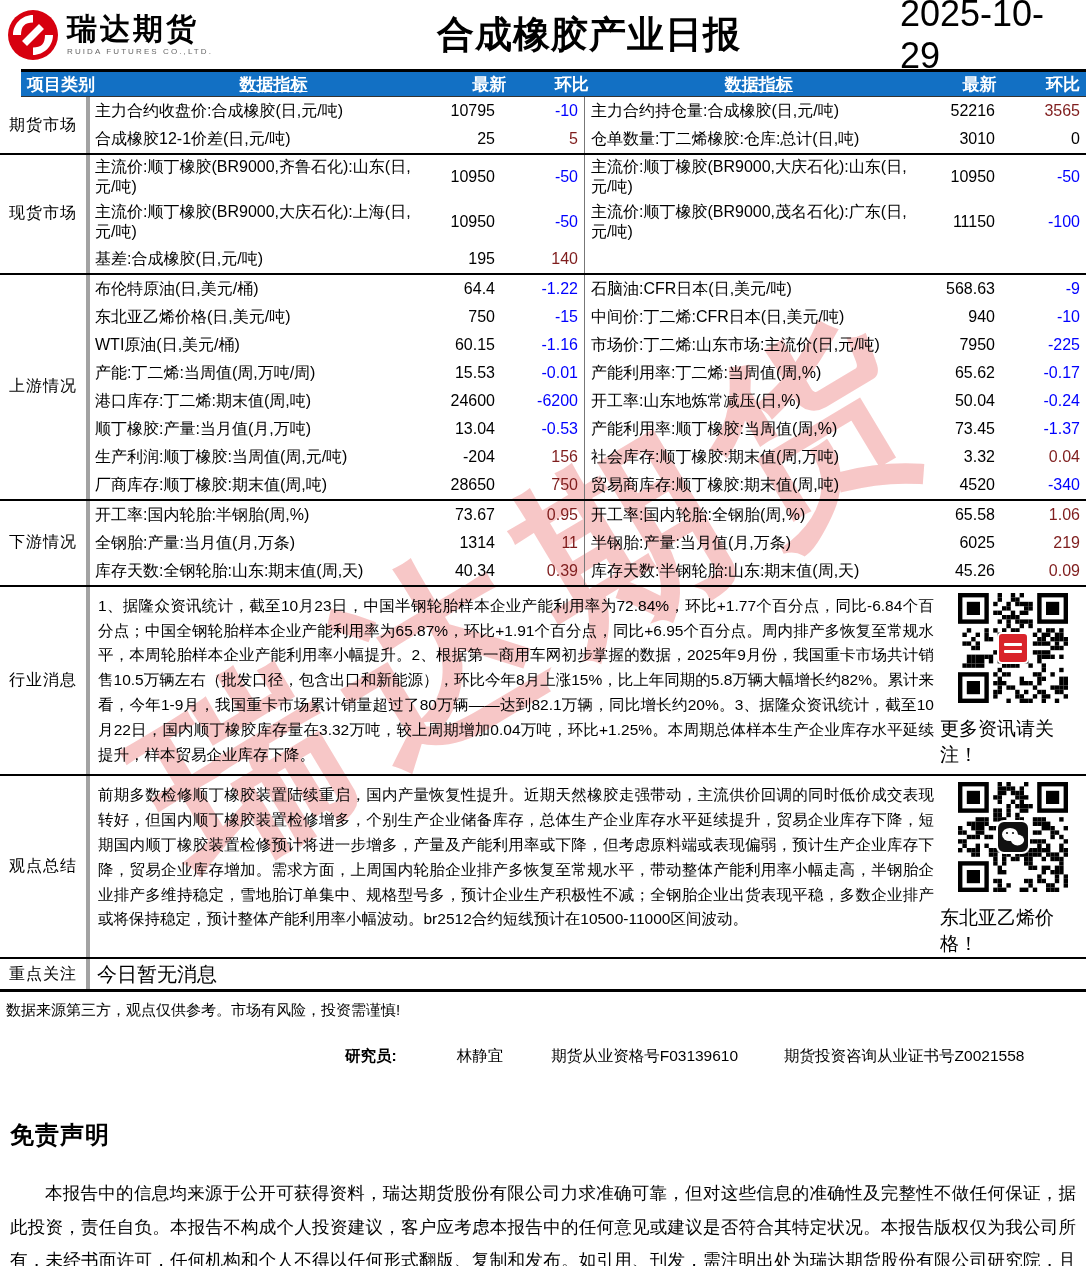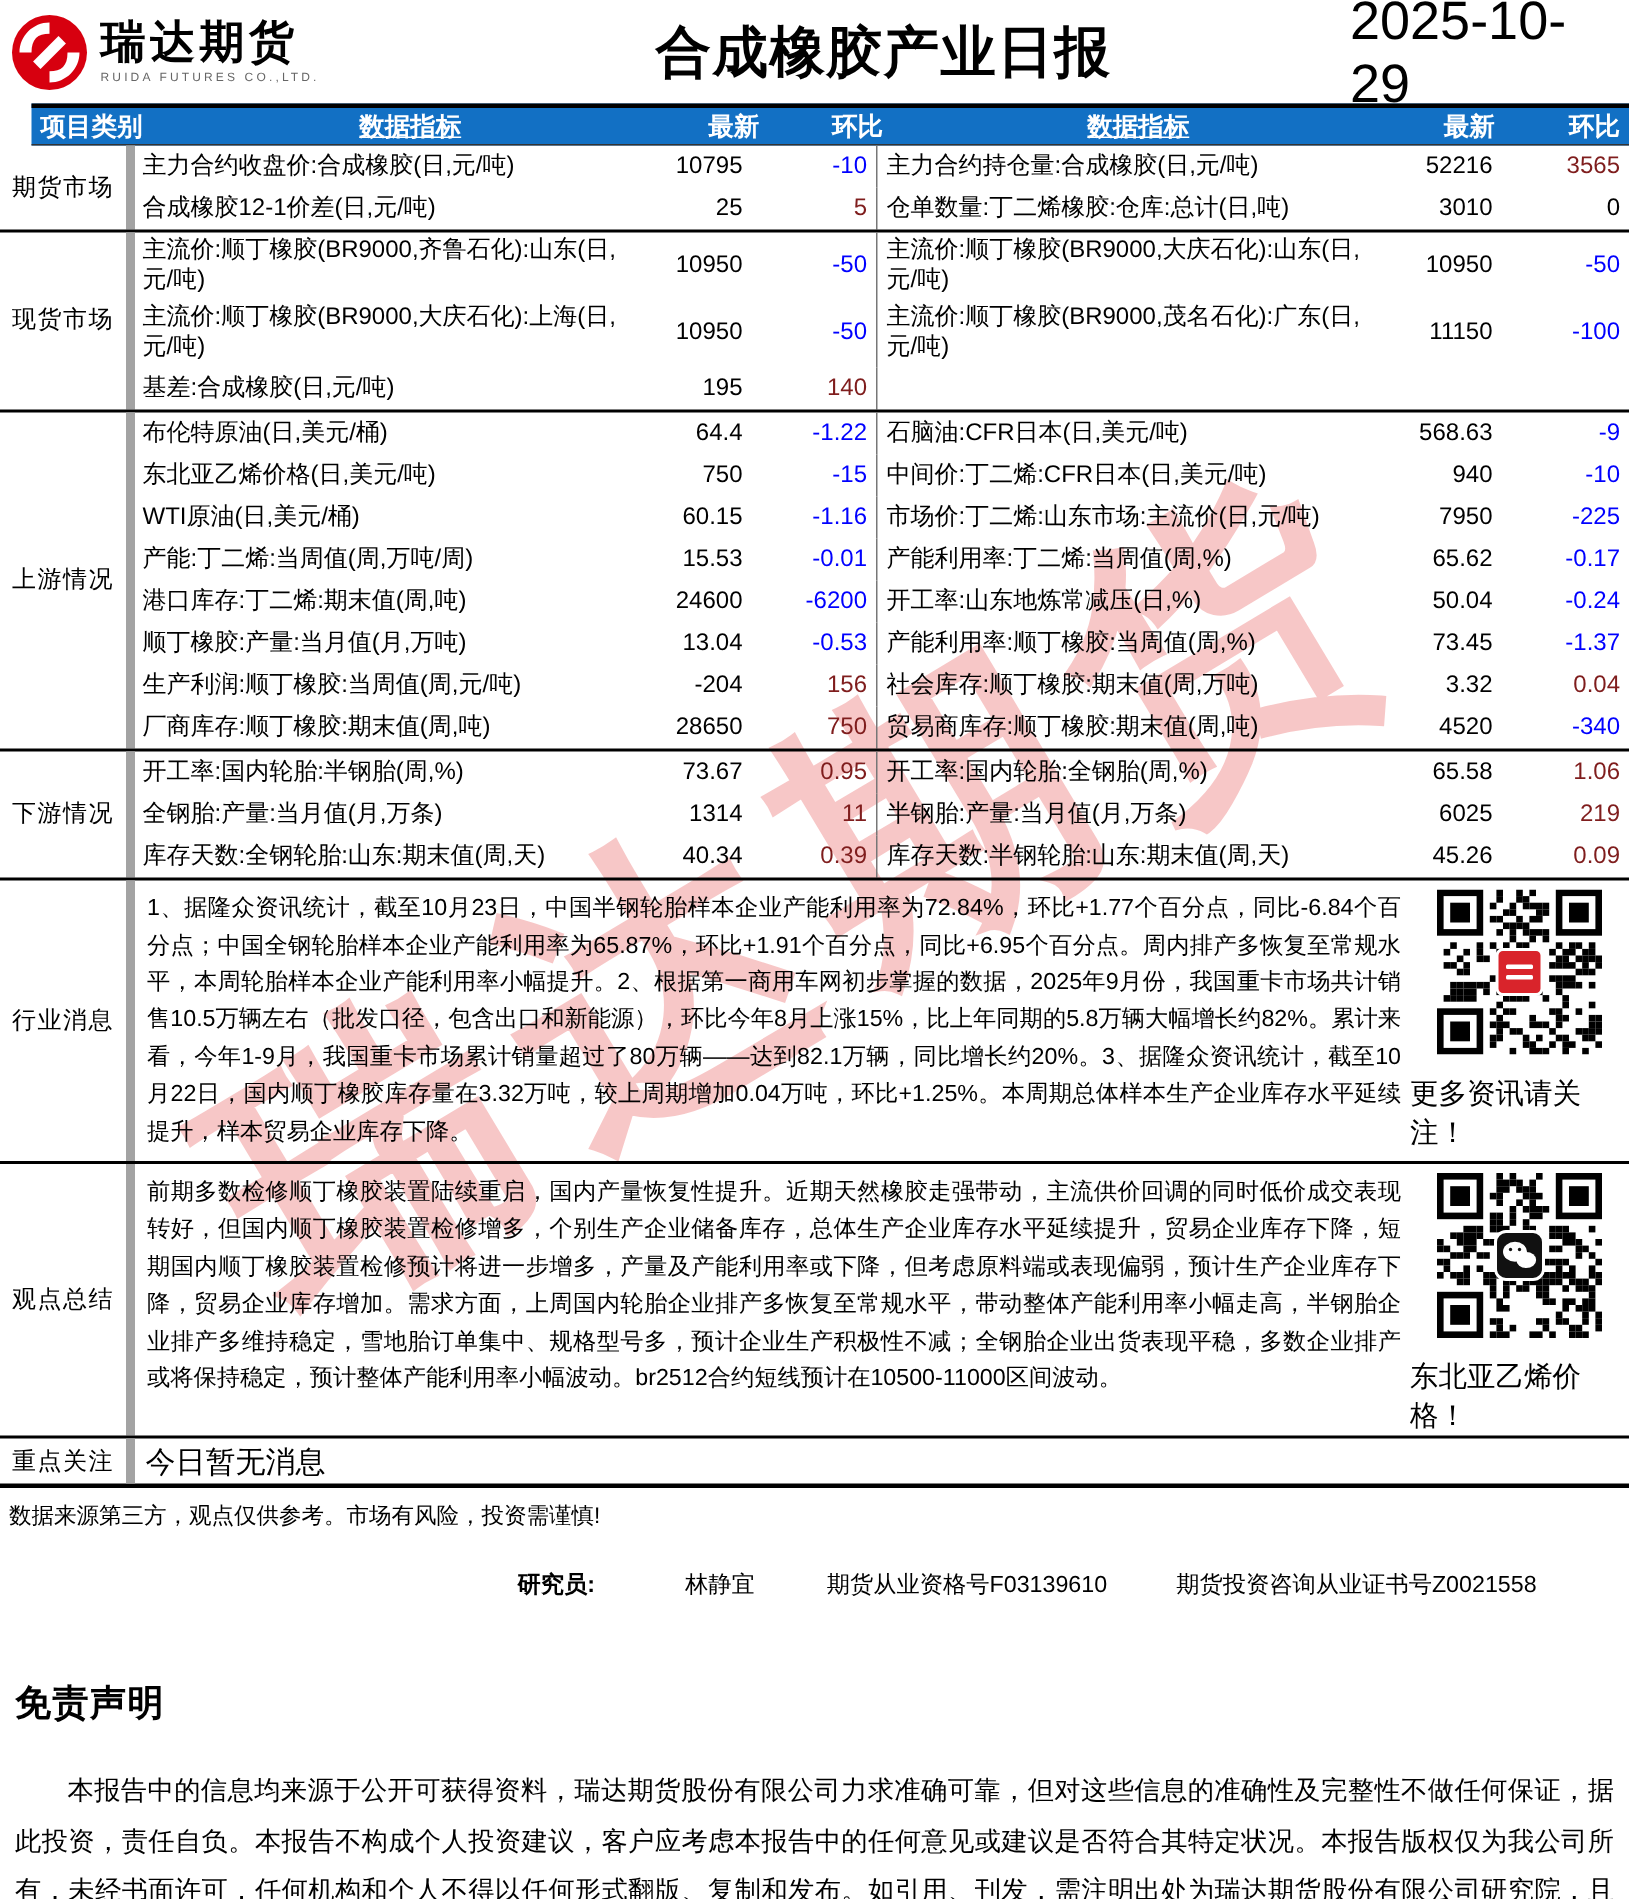--- a/index.html
+++ b/index.html
@@ -36,21 +36,21 @@
   .thead .h-cat { width:90px; padding-left:6px; }
   .thead .h-ind { width:335px; text-align:center;text-decoration:underline; }
   .thead .h-val { width:80px; text-align:right; padding-right:10px; }
   .thead .h-chg { width:80px; text-align:right; padding-right:6px; }
   .thead .h-val.v2 { width:85px; }
   .thead .h-chg.c2 { width:81px; }
 
   .sec { position:relative; z-index:1; display:flex; border-top:2px solid #000; }
   .sec.first { border-top:none; }
   .cat {
-    width:90px; border-right:6px solid #a3a3a3; flex:none;
+    width:90px; border-right:4px solid #a3a3a3; flex:none;
     display:flex; align-items:center; justify-content:center;
     font-size:16px; letter-spacing:1px;
   }
   .rows { flex:1; display:flex; flex-direction:column; }
   .pair { display:flex; min-height:28px; }
   .cell { display:flex; align-items:center; font-size:16px; }
   .c-name { width:335px; padding:2px 3px 2px 5px; line-height:1.28; }
   .c-val  { width:80px; justify-content:flex-end; padding-right:10px; }
   .c-chg  { width:80px; justify-content:flex-end; padding-right:6px; }
   .c-name.c2 { width:335px; padding-left:6px; }

